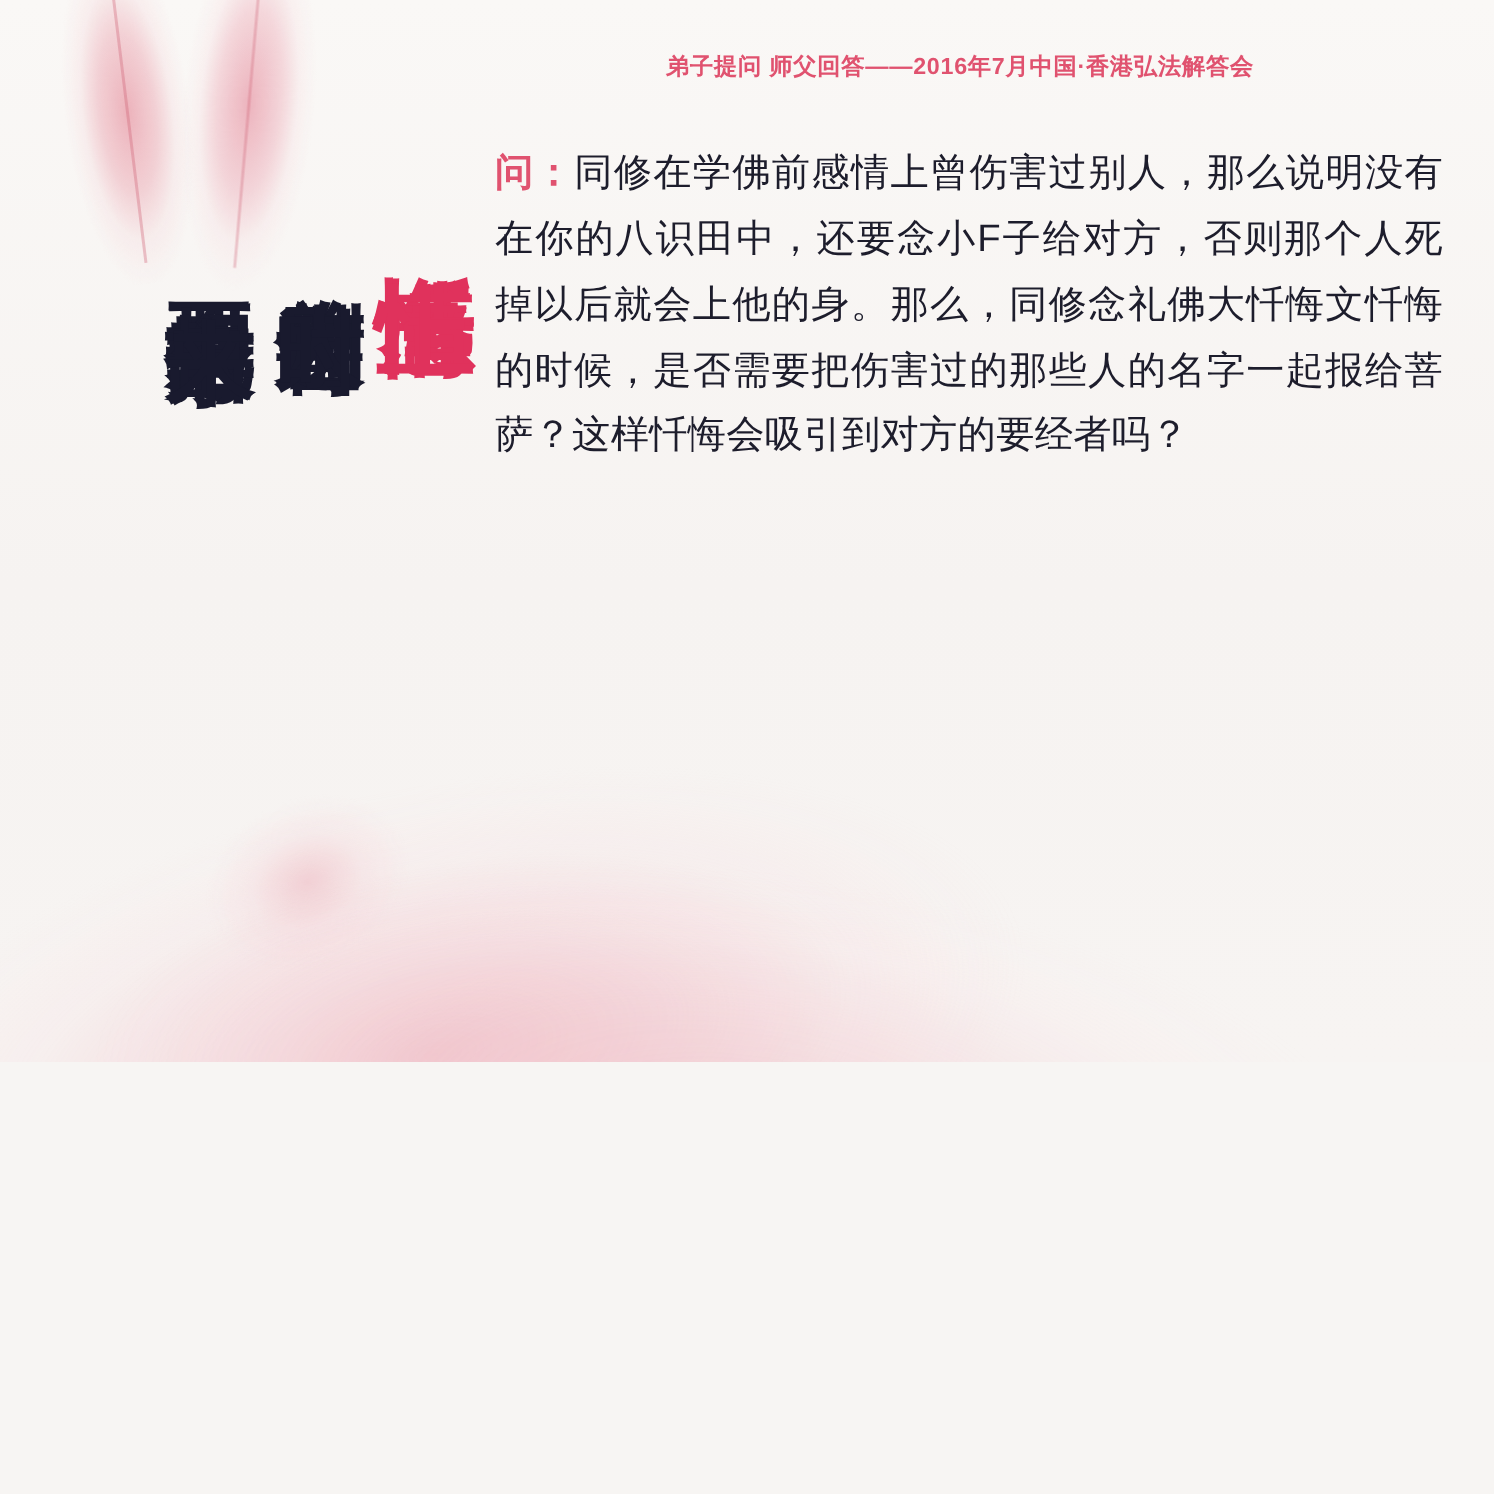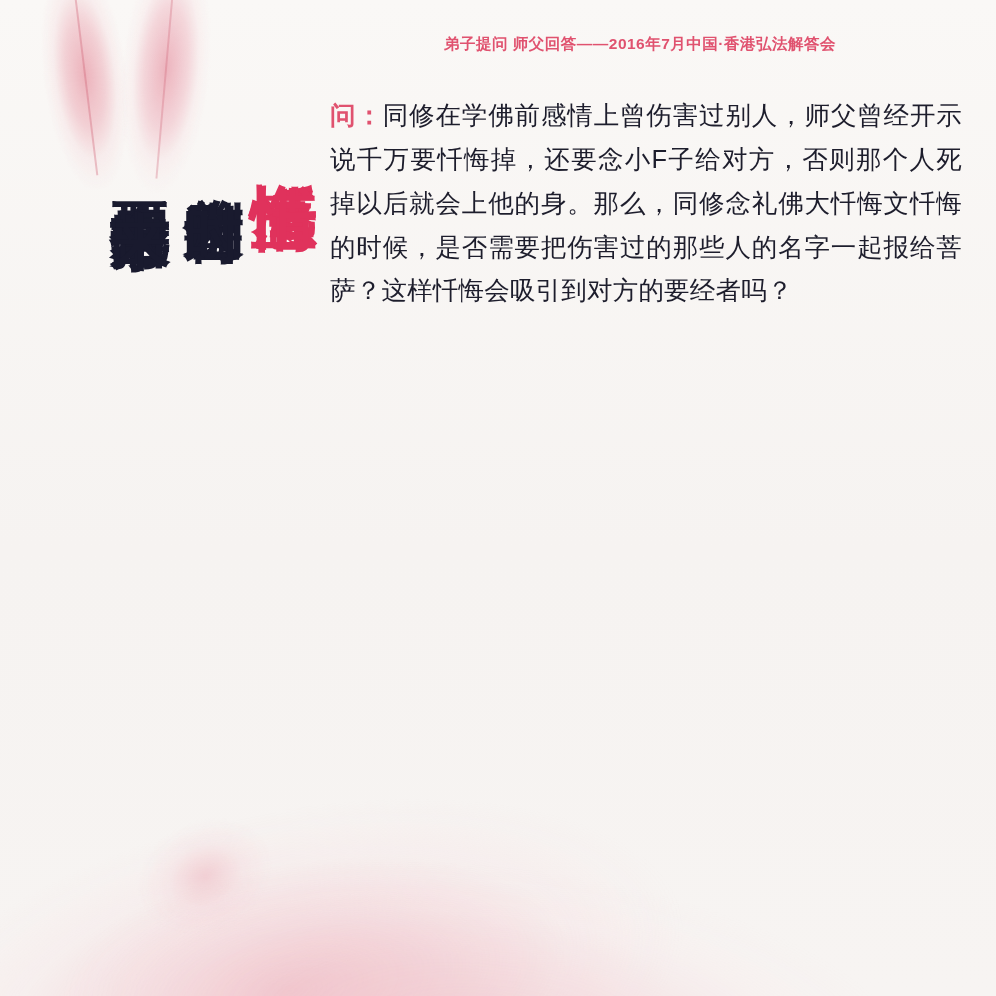--- a/index.html
+++ b/index.html
@@ -9,21 +9,21 @@
   body {
     width: 996px;
     height: 996px;
     background: #f7f5f3;
     font-family: "Liberation Sans", sans-serif;
     overflow: hidden;
   }
   .page {
     position: relative;
     width: 996px;
-    height: 996px;
+    height: 708px;
     background: linear-gradient(180deg, #faf8f6 0%, #f6f3f1 55%, #f7f4f2 100%);
     overflow: hidden;
   }
 
   
   .feather {
     position: absolute;
     pointer-events: none;
   }
   .feather-a {
@@ -207,18 +207,18 @@
 
   <div class="title-block">
     <div class="vline vline-1">忏悔感情上</div>
     <div class="vline vline-2">曾伤害过别人时</div>
     <div class="vline vline-3">不要把对方名字报出来</div>
   </div>
 
   <div class="content">
 
     <p class="para">
-      <span class="qmark">问</span><span class="qmark">：</span><span>同修在学佛前感情上曾伤害过别人，师父曾经开示说千万要忏悔掉，还要念小F子给对方，否则那个人死掉以后就会上他的身。那么，同修念礼佛大忏悔文忏悔的时候，是否需要把伤害过的那些人的名字一起报给菩萨？这样忏悔会吸引到对方的要经者吗？</span>
+      <span class="qmark">问</span><span class="qmark">：</span><span>同修在学佛前感情上曾伤害过别人，那么说明没有在你的八识田中，还要念小F子给对方，否则那个人死掉以后就会上他的身。那么，同修念礼佛大忏悔文忏悔的时候，是否需要把伤害过的那些人的名字一起报给菩萨？这样忏悔会吸引到对方的要经者吗？</span>
     </p>
 
 
   </div>
 </div>
 
 </body></html>

